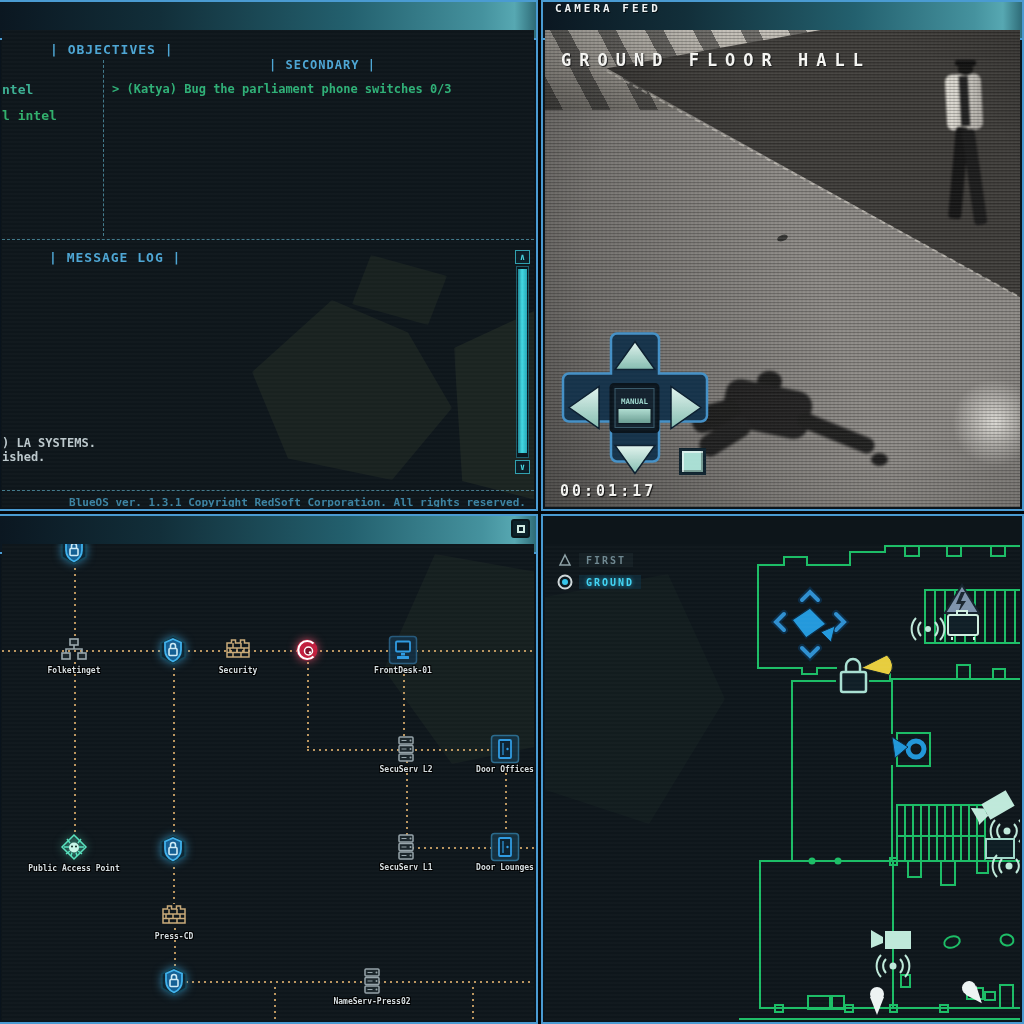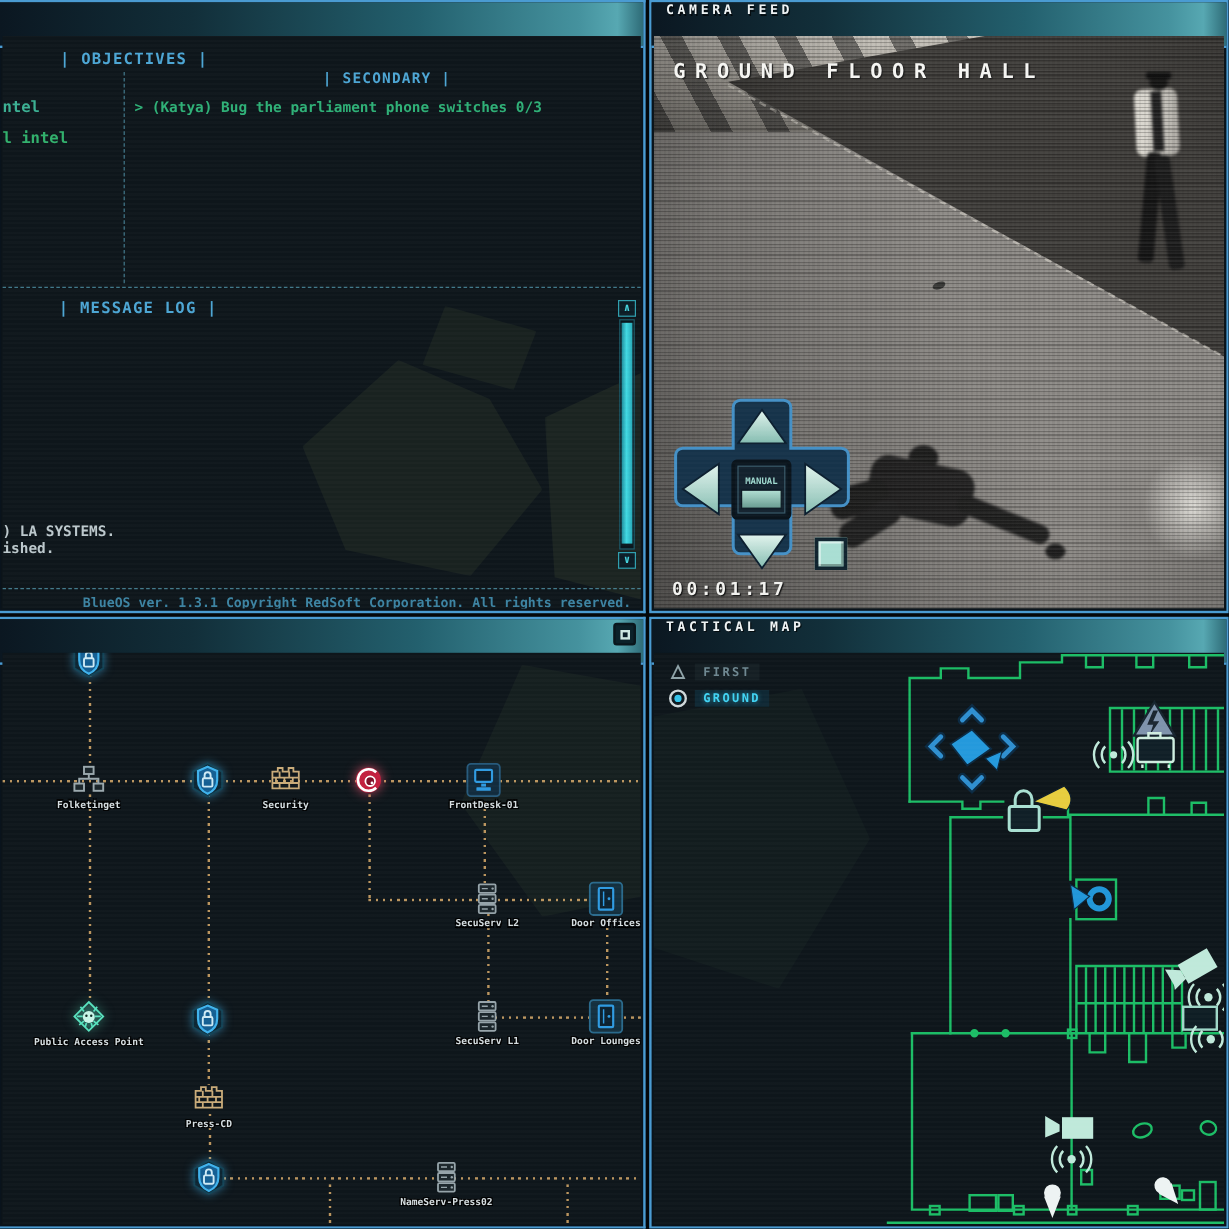--- a/index.html
+++ b/index.html
@@ -381,23 +381,20 @@
                   <circle cx="19.5" cy="23.5" r="1"></circle>
                 </g>
               </svg></div>
             <div class="net-label">NameServ-Press02</div>
           </div>
         </div>
     </div>
   </section>
 
   <section class="panel" id="panel-tactical">
-    <div class="panel-header">
-      <span class="panel-title">TACTICAL MAP</span>
-    </div>
     <div class="panel-body">
       <div class="blob" style="left:-10px;top:30px;width:190px;height:250px;background:#1c2a26;opacity:.35;
            clip-path:polygon(0 10%,70% 0,100% 50%,60% 100%,0 85%);"></div>
 
       <svg class="tact-svg" width="479" height="480" viewBox="0 0 479 480">
         <g stroke="#1cbd66" stroke-width="2" fill="none" stroke-linecap="square">
 
           <path d="M213,124 L213,21 L239,21 L239,13 L262,13 L262,21 L305,21 L305,8 L340,8 L340,2 L479,2"></path>
           <path d="M360,2 v10 h14 v-10 M402,2 v10 h14 v-10 M446,2 v10 h14 v-10"></path>
           <path d="M213,124 L257,124 L257,130 L272,130 L272,124 L291,124"></path>

